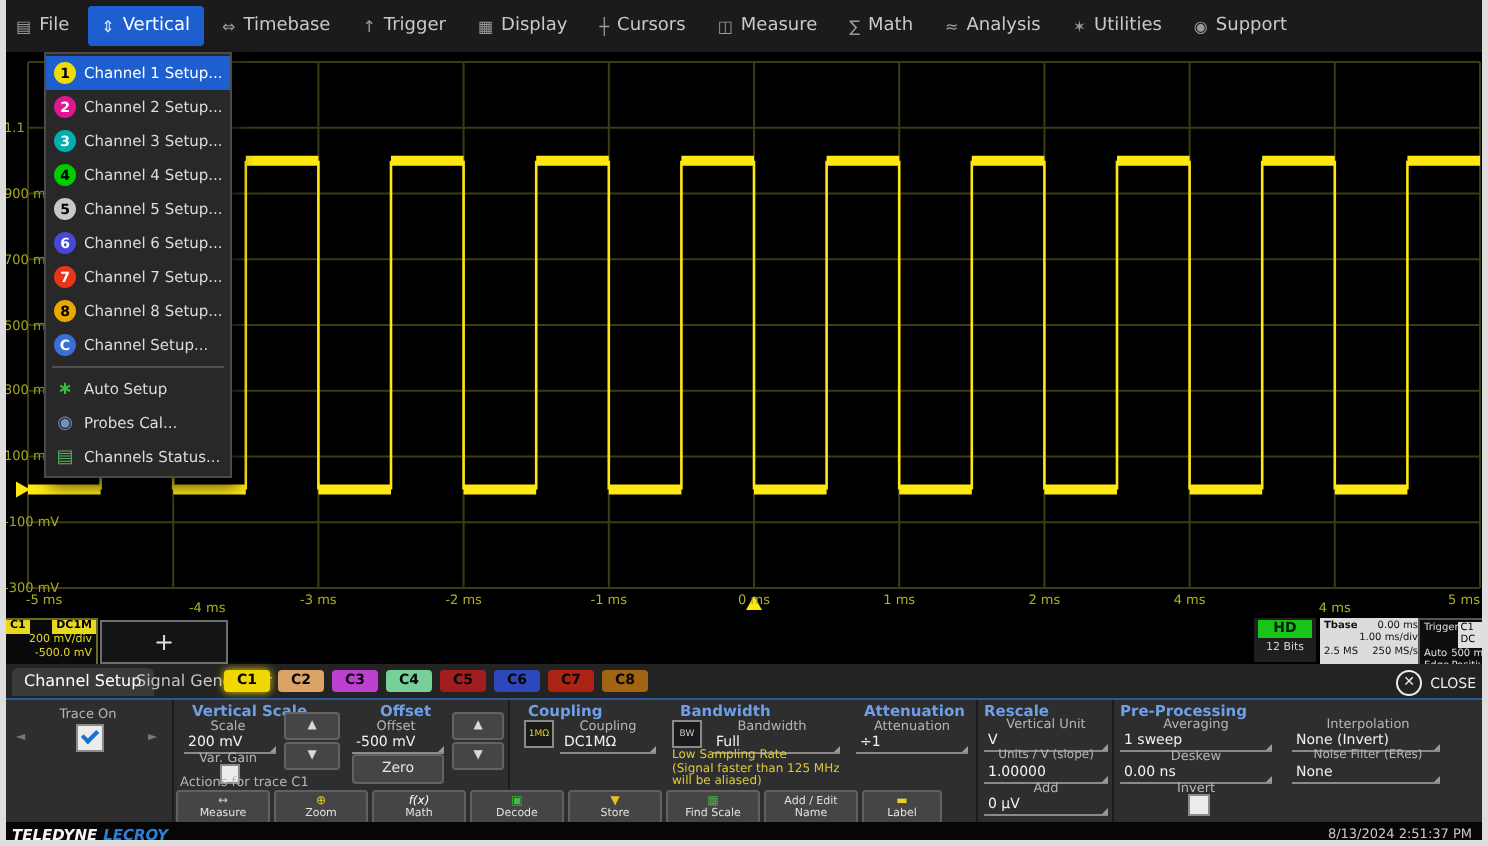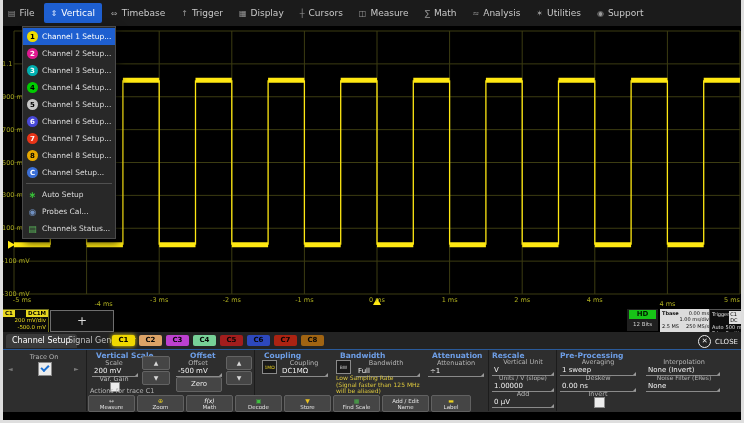--- a/index.html
+++ b/index.html
@@ -444,17 +444,23 @@
       </div>
       <div class="abtn" style="left: 382px; width: 45px;">
         <span style="white-space: normal; width: 40px;">Add / Edit Name</span>
       </div>
       <div class="abtn" style="left: 431px; width: 38px;">
         <span class="aicon" style="color: rgb(232, 208, 32);">▬</span>
         <span>Label</span>
       </div>
     </div>
 
+  <div id="footer">
+    <span id="brand">
+      <span class="b1">TELEDYNE</span><span class="b2">LECROY</span>
+    </span>
+    <span id="stamp">8/13/2024 2:51:37 PM</span>
+  </div>
 
   <div class="edge" style="left:0;top:0;width:3px;height:423px"></div>
   <div class="edge" style="right:0;top:0;width:3px;height:423px"></div>
   <div class="edge" style="left:0;bottom:0;width:744px;height:3px"></div>
 </div>
 
 </body></html>

